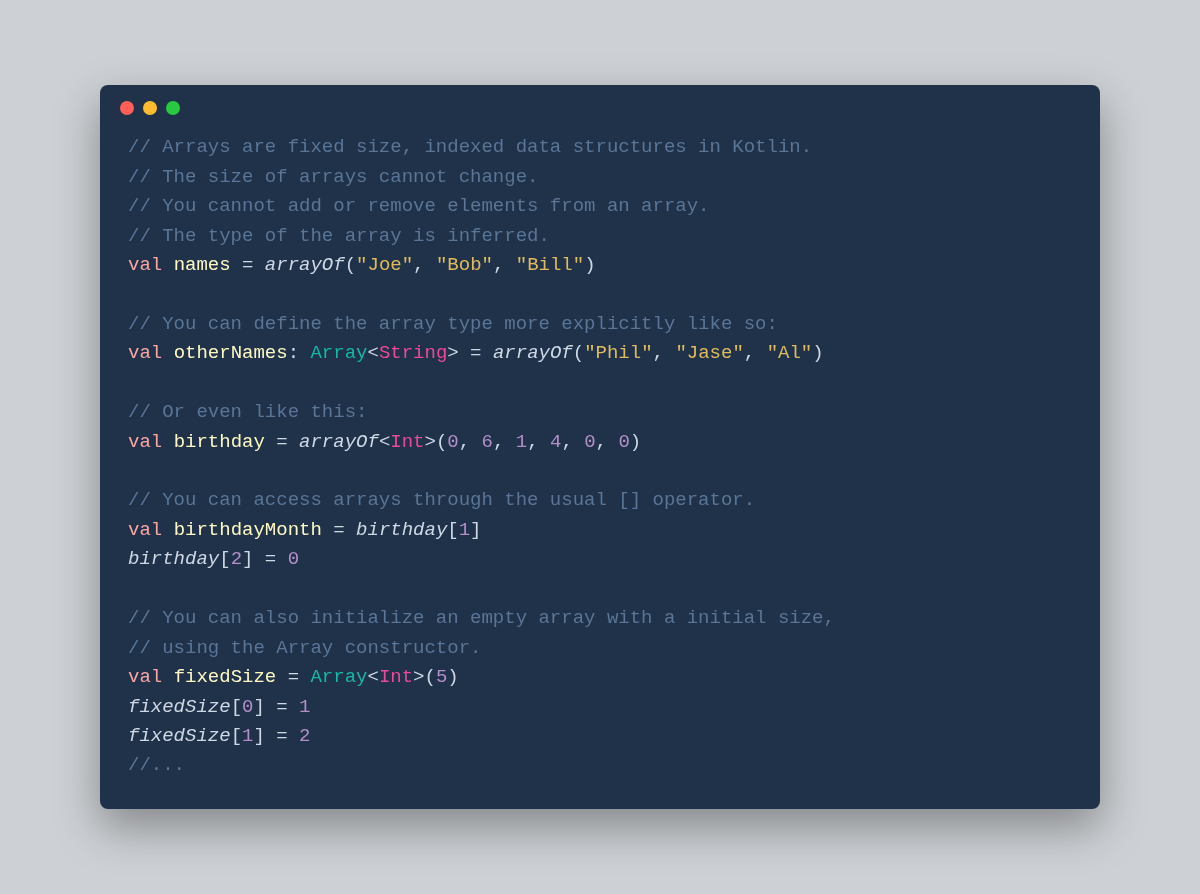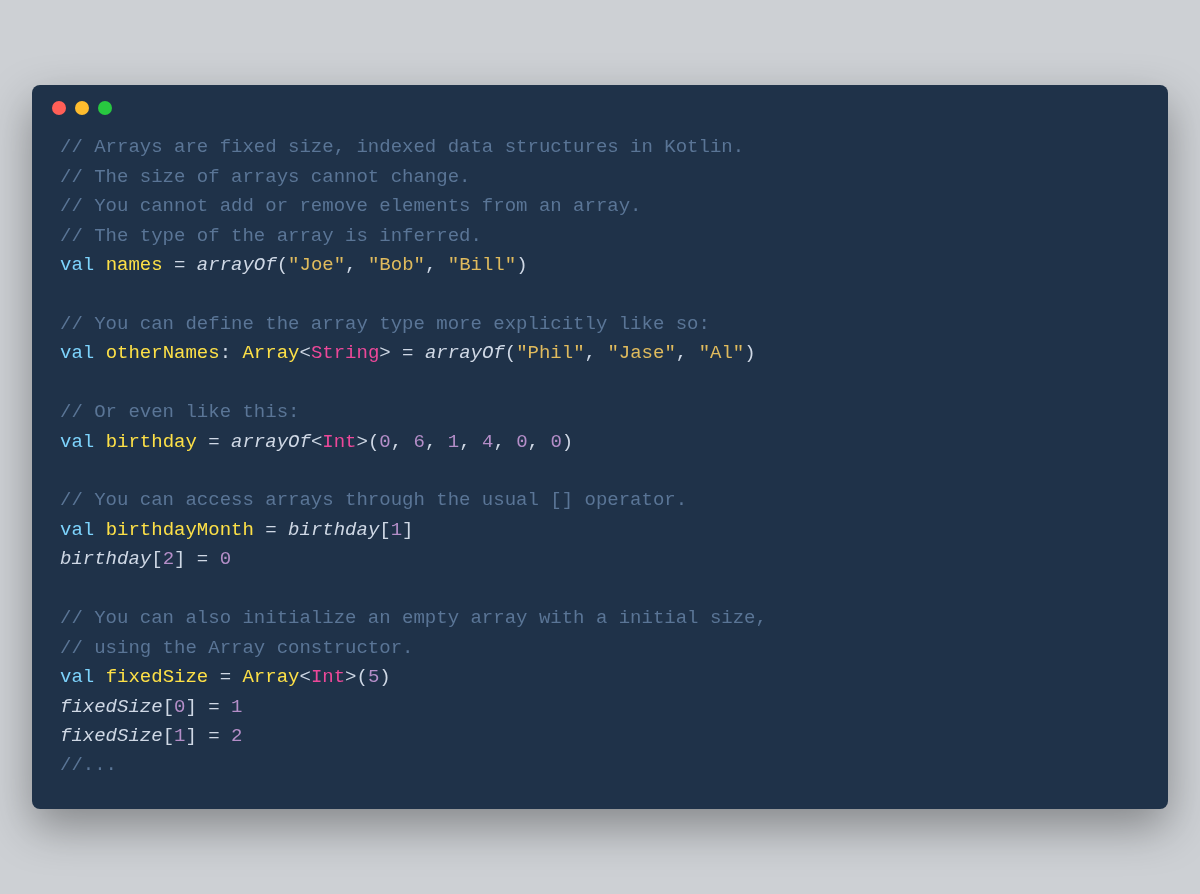--- a/index.html
+++ b/index.html
@@ -7,21 +7,21 @@
     padding: 0;
     width: 1200px;
     height: 894px;
     background: #cdd0d4;
     font-family: "SF Mono", "Menlo", "Consolas", "Liberation Mono", monospace;
     display: flex;
     align-items: center;
     justify-content: center;
   }
   .window {
-    width: 1136px;
+    width: 1000px;
     background: #1f3249;
     border-radius: 8px;
     box-shadow: 0 18px 45px rgba(0,0,0,0.35);
     overflow: hidden;
   }
   .titlebar {
     display: flex;
     align-items: center;
     gap: 9px;
     padding: 16px 20px 6px 20px;
@@ -31,24 +31,24 @@
   .dot.yellow { background: #febc2e; }
   .dot.green  { background: #28c840; }
   .code {
     padding: 12px 28px 28px 28px;
     font-size: 19px;
     line-height: 1.55;
     color: #cfd8e5;
     white-space: pre;
   }
   .c  { color: #5a7596; }  
-  .kw { color: #7dd3fc; }  
-  .id { color: #fde047; }  
+  .kw { color: #fca5a5; }  
+  .id { color: #fef9c3; }  
   .fn { color: #cfd8e5; font-style: italic; }  
-  .ty { color: #fde047; }  
+  .ty { color: #14b8a6; }  
   .tp { color: #ec4899; }  
   .st { color: #e0bb5d; }  
   .nu { color: #b48ec8; }  
   .op { color: #cfd8e5; }  
 </style>
 </head>
 <body>
 
 <div class="window">
   <div class="titlebar">

